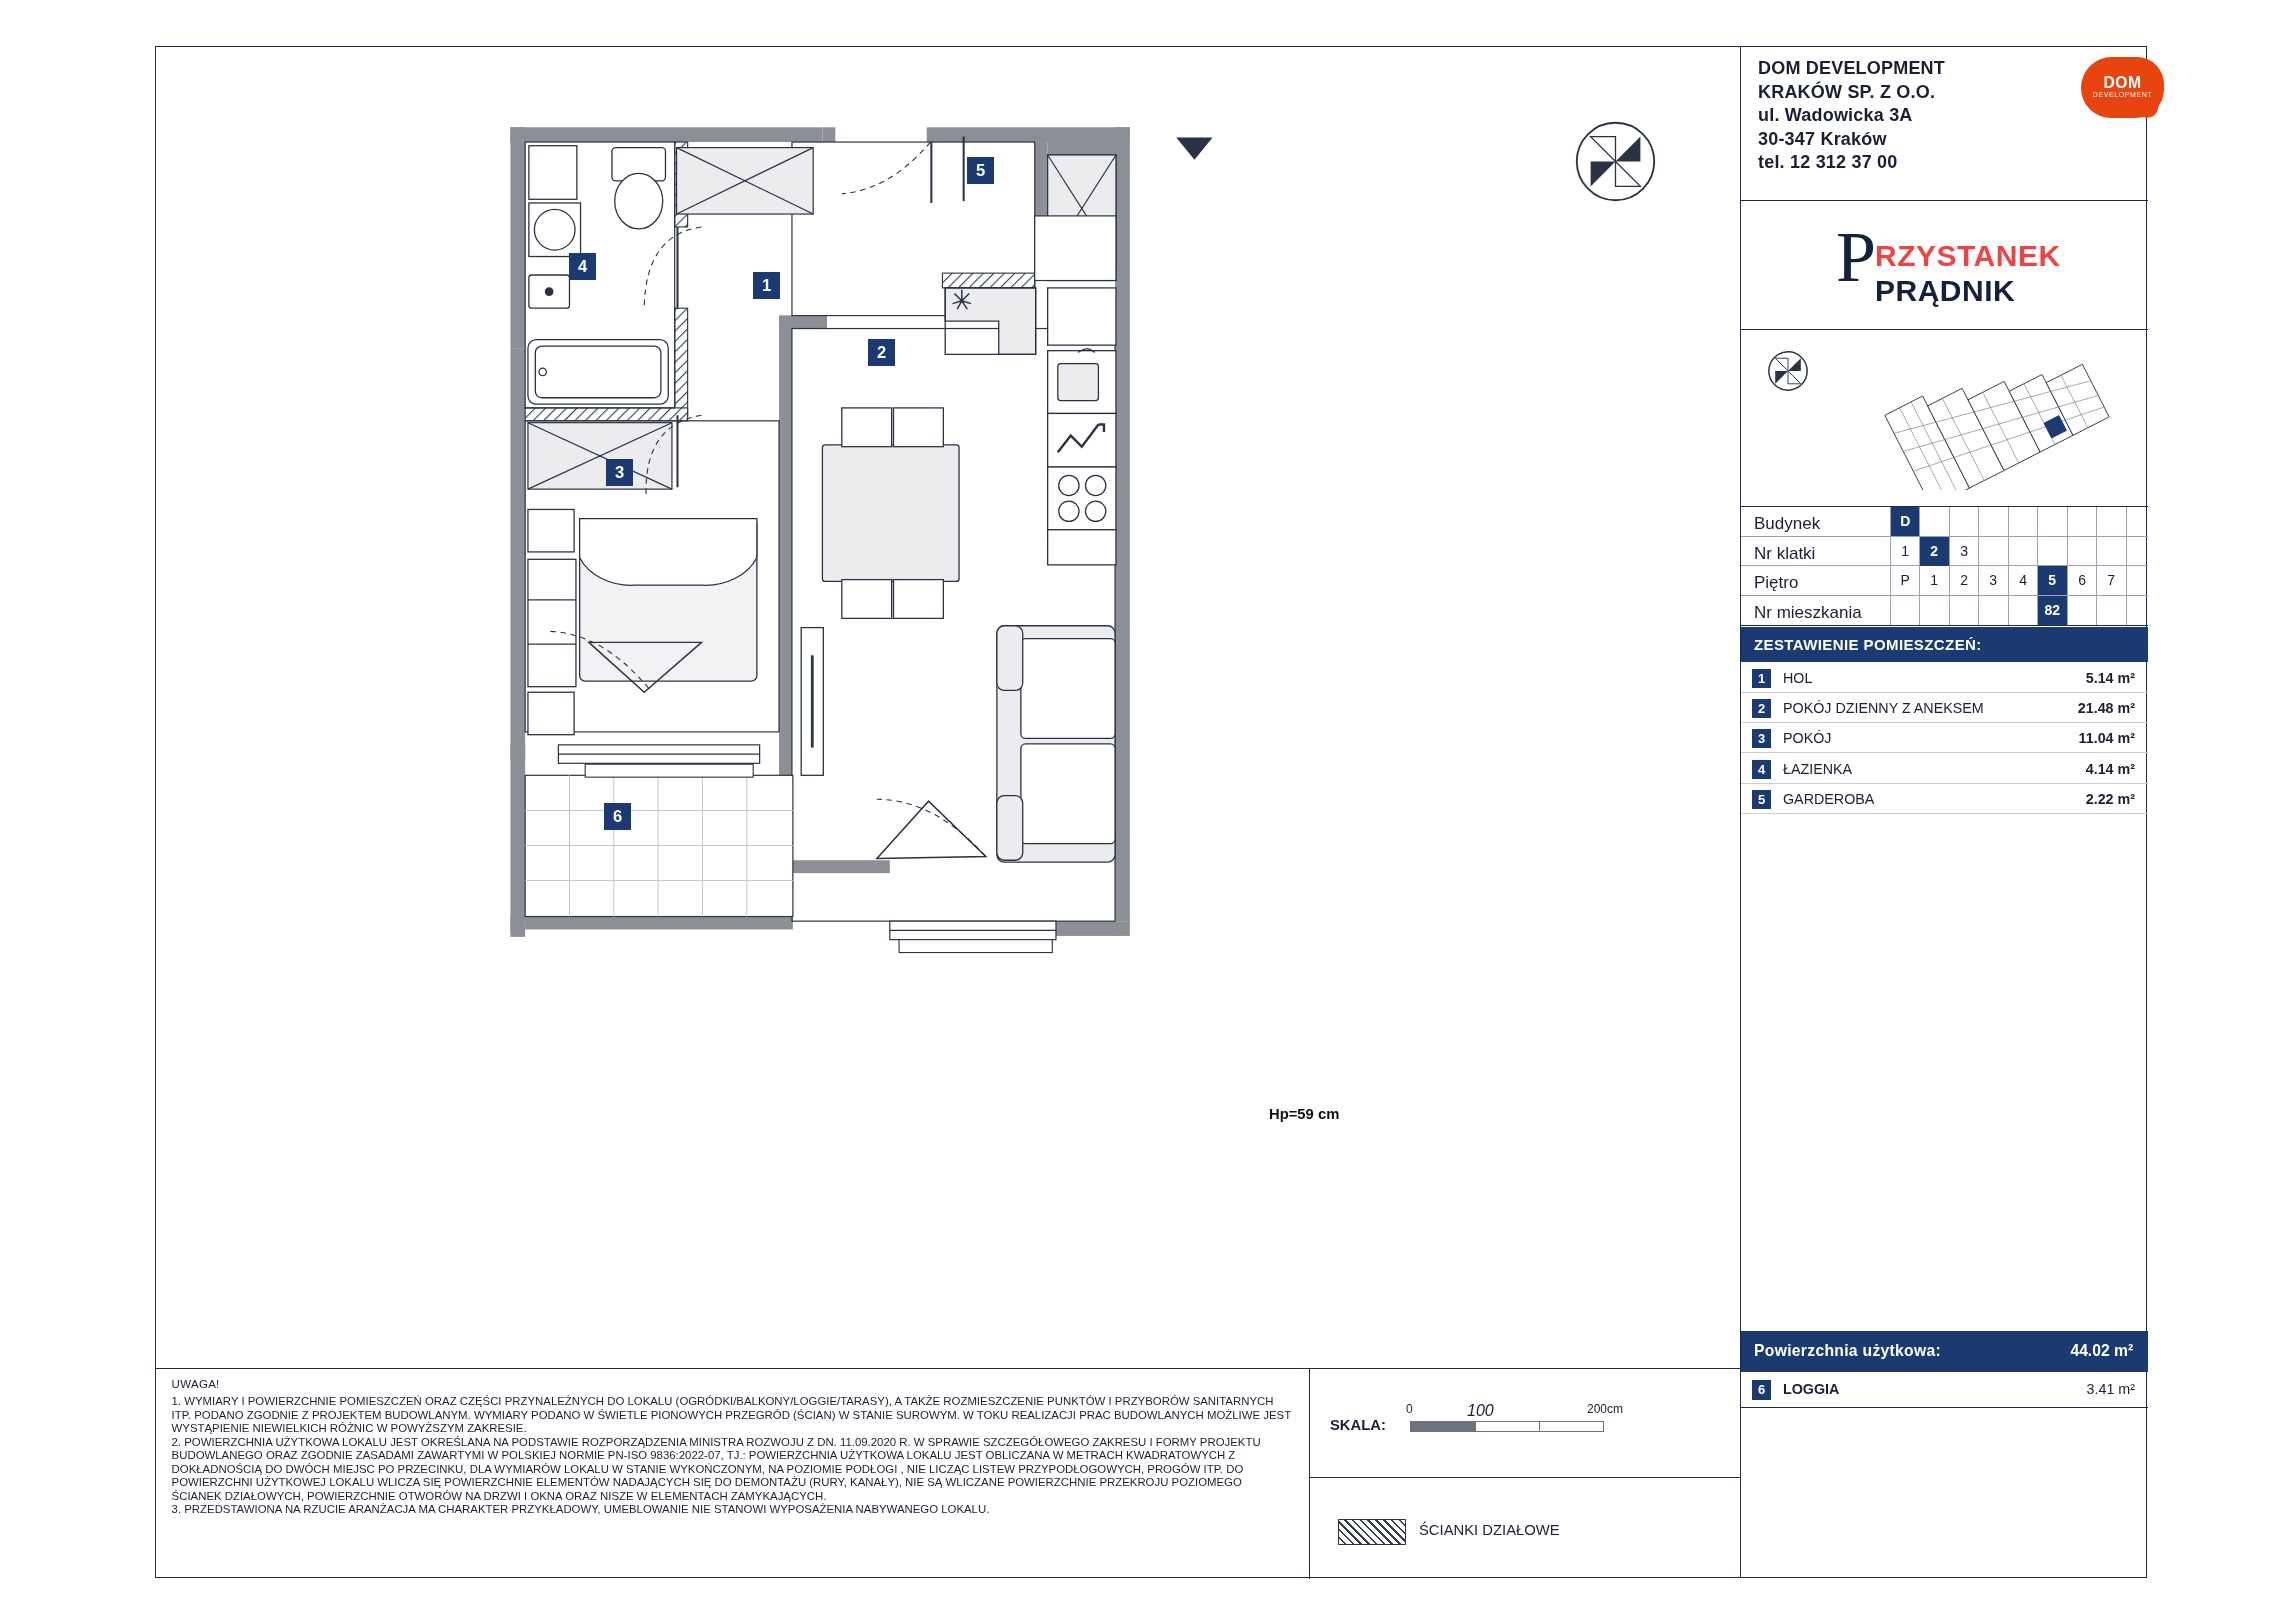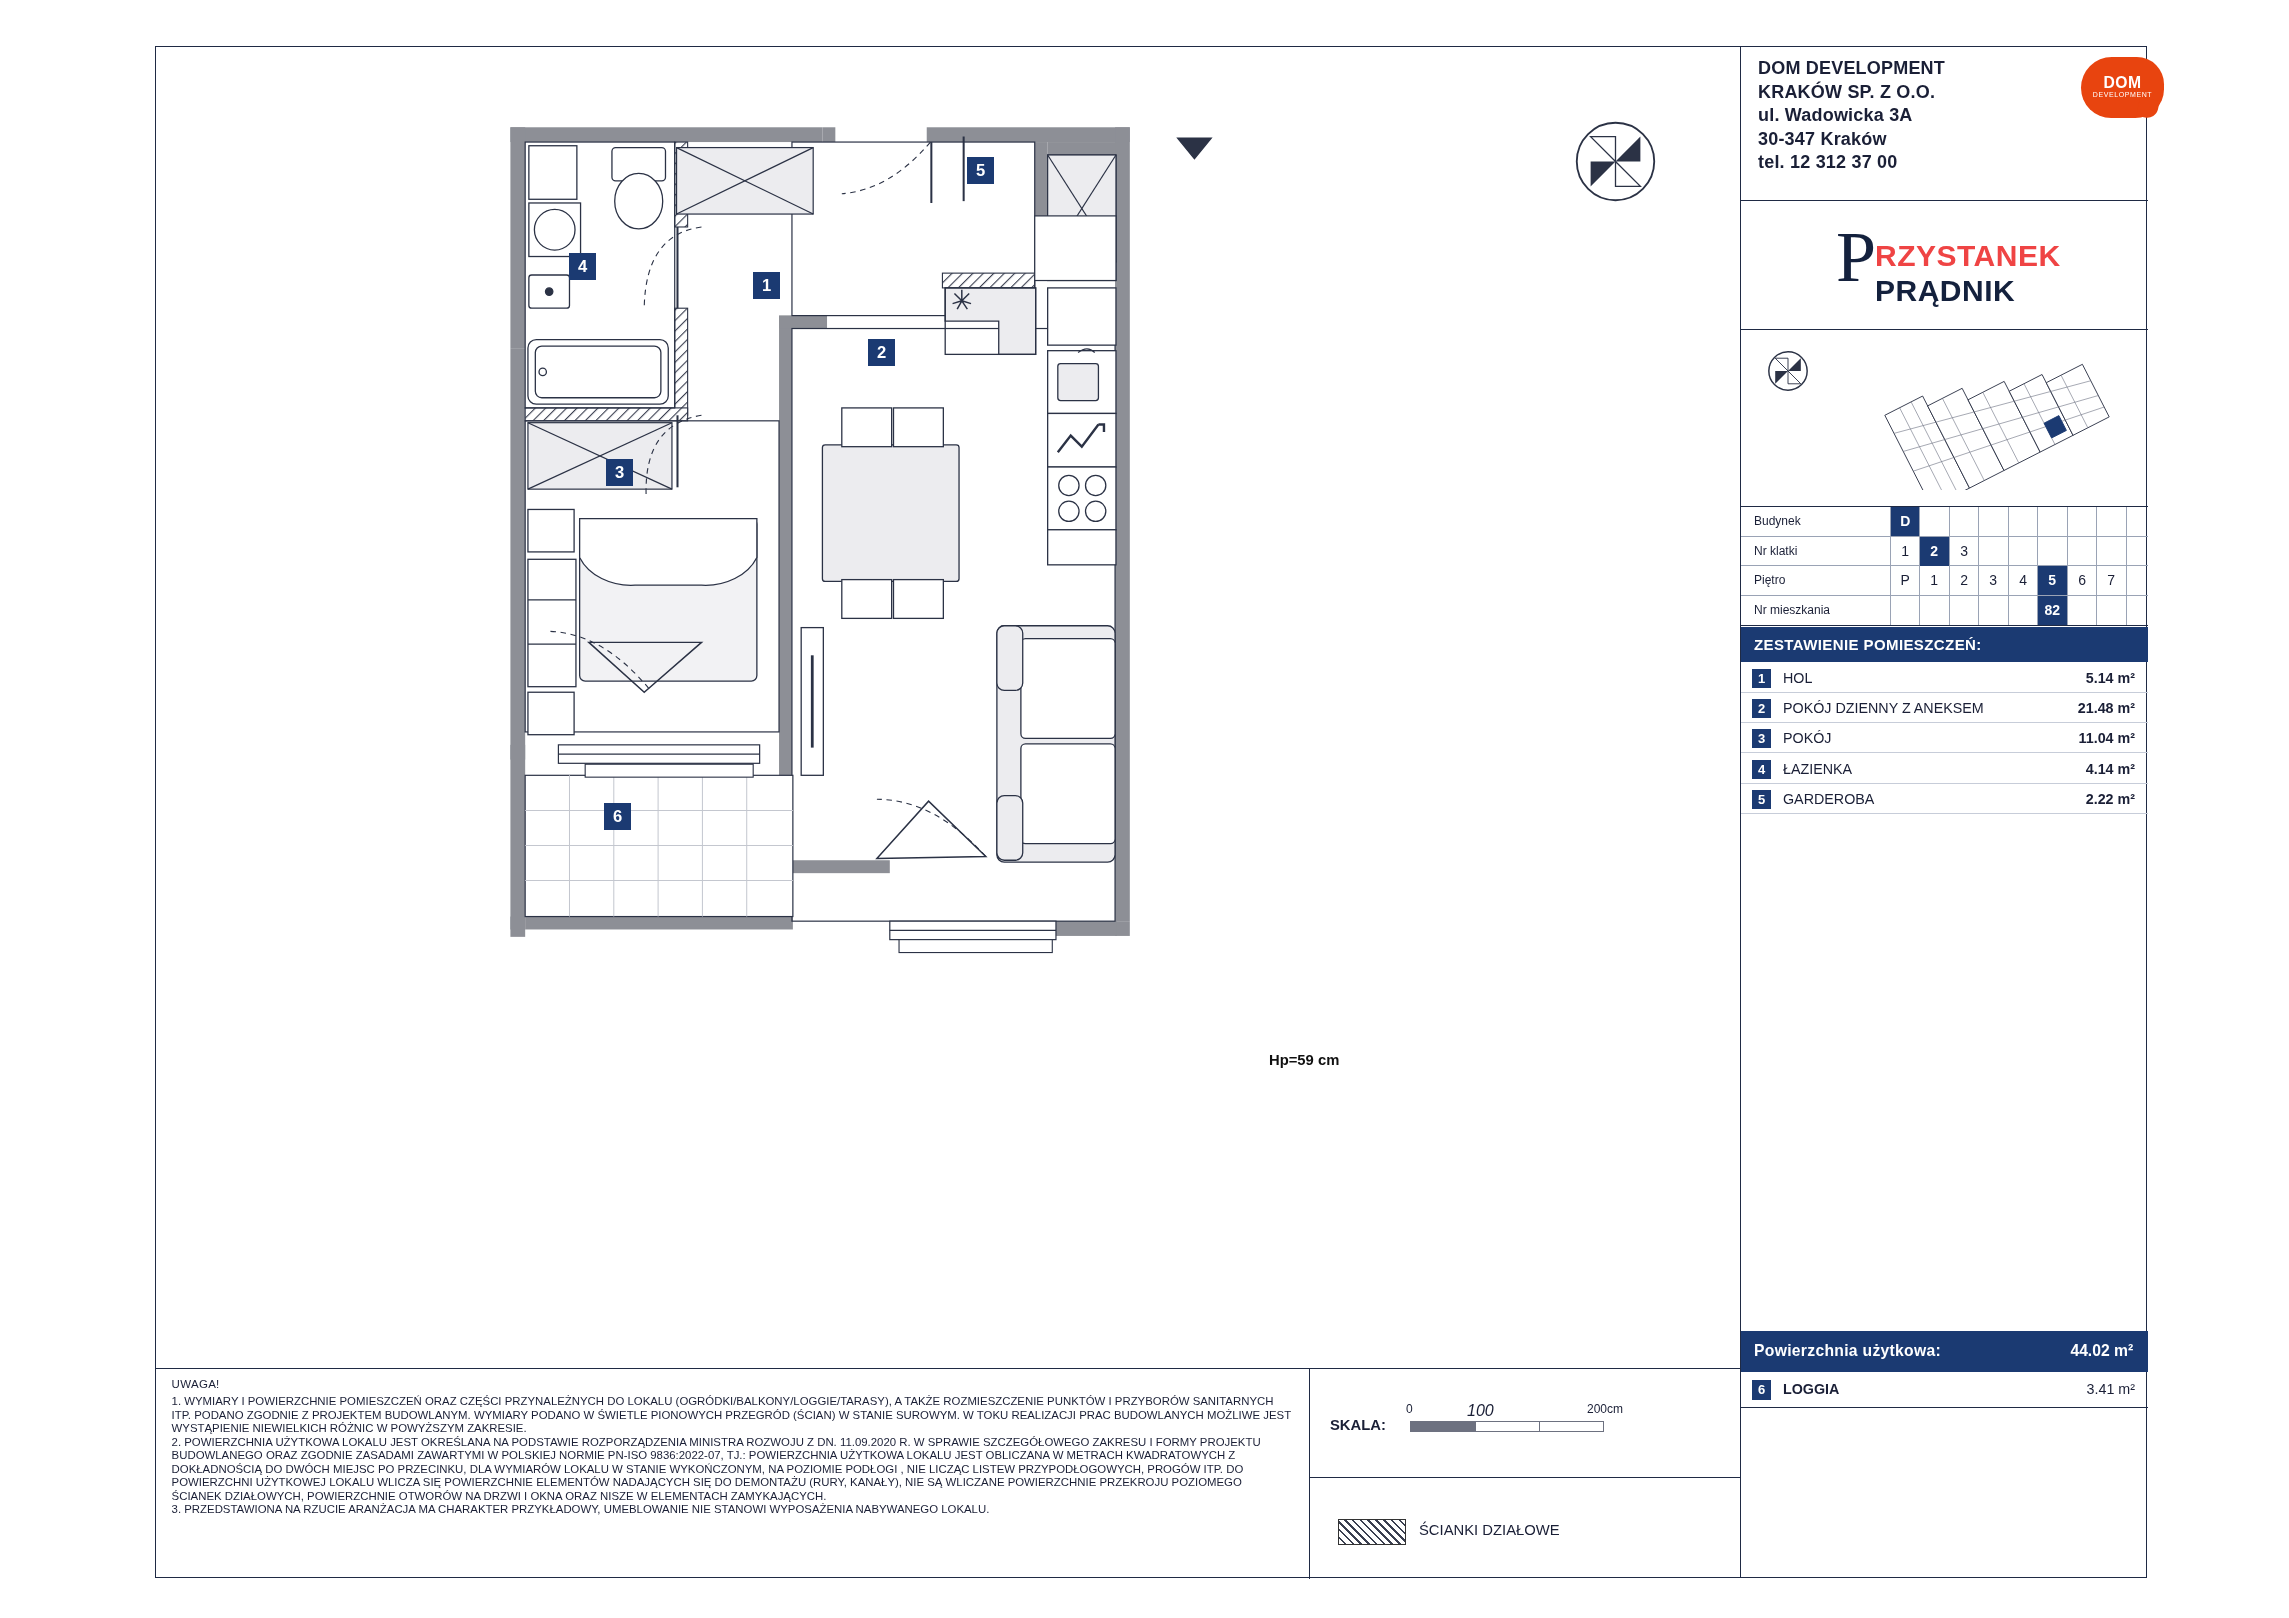--- a/index.html
+++ b/index.html
@@ -25,21 +25,21 @@
   .brand .bigP{position:absolute;left:95px;top:20px;font-size:72px;line-height:72px;font-weight:normal;font-family:"Liberation Serif",serif;color:#14213d;}
   .brand .l1{position:absolute;left:134px;top:38px;font-size:30px;font-weight:bold;letter-spacing:0.5px;color:#ef4444;}
   .brand .l2{position:absolute;left:134px;top:73px;font-size:30px;font-weight:bold;letter-spacing:0.5px;color:#14213d;}
 
   .keybox{top:284px;height:177px;}
   .keyplan{position:absolute;left:134px;top:16.6px;width:249px;height:143px;}
   .keyplan svg{display:block;}
   .northsm{position:absolute;left:26px;top:20px;width:42px;height:42px;}
 
   .tabrow{position:absolute;left:0;width:407px;height:29.5px;border-bottom:0.9px solid #9aa3b5;box-sizing:border-box;}
-  .tabrow .lab{position:absolute;left:13px;top:7.4px;font-size:12px;}
+  .tabrow .lab{position:absolute;left:13px;top:7.4px;font-size:17px;}
   .cell{position:absolute;top:0;width:29.5px;height:29px;border-left:0.9px solid #9aa3b5;box-sizing:border-box;font-size:14px;text-align:center;line-height:29px;}
   .cell.on{background:#1b3a72;color:#fff;font-weight:bold;}
 
   .zestHead{position:absolute;left:0;width:407px;height:35px;background:#1b3a72;color:#fff;font-size:15px;font-weight:bold;letter-spacing:0.4px;line-height:35px;padding-left:13px;box-sizing:border-box;}
   .zrow{position:absolute;left:0;width:407px;height:30px;border-bottom:0.9px solid #c7cdd9;box-sizing:border-box;font-size:14.8px;}
   .zrow .num{position:absolute;left:11px;top:5.5px;width:19.4px;height:19.4px;background:#1b3a72;color:#fff;font-size:13px;font-weight:bold;text-align:center;line-height:19.4px;}
   .zrow .nm{position:absolute;left:42px;top:7.4px;font-size:14.3px;}
   .zrow .ar{position:absolute;right:13px;top:7.4px;font-size:14.3px;font-weight:bold;}
 
   .powbar{position:absolute;left:0;top:1285px;width:407px;height:41px;background:#1b3a72;color:#fff;}
@@ -277,21 +277,21 @@
       </g>
     </svg>
 
     <div class="roomnum" style="left:598px;top:226px;">1</div>
     <div class="roomnum" style="left:713px;top:293px;">2</div>
     <div class="roomnum" style="left:451px;top:413px;">3</div>
     <div class="roomnum" style="left:414px;top:207px;">4</div>
     <div class="roomnum" style="left:812px;top:111px;">5</div>
     <div class="roomnum" style="left:449px;top:757px;">6</div>
 
-    <div class="hp" style="left:1114px;top:1006px;text-align:right;">Hp=59 cm</div>
+    <div class="hp" style="left:1114px;top:1060px;text-align:right;">Hp=59 cm</div>
   </div>
 
   <div class="northbig">
     <svg width="83" height="83" viewBox="0 0 90 90">
       <circle cx="45" cy="45" r="42" fill="#fff" stroke="#2b3245" stroke-width="2"></circle>
       <path d="M45 45 L72 18 L72 45 Z" fill="#2b3245"></path>
       <path d="M45 45 L18 72 L18 45 Z" fill="#2b3245"></path>
       <path d="M45 45 L72 72 L45 72 Z" fill="#fff" stroke="#2b3245" stroke-width="1.4"></path>
       <path d="M45 45 L18 18 L45 18 Z" fill="#fff" stroke="#2b3245" stroke-width="1.4"></path>
     </svg>

